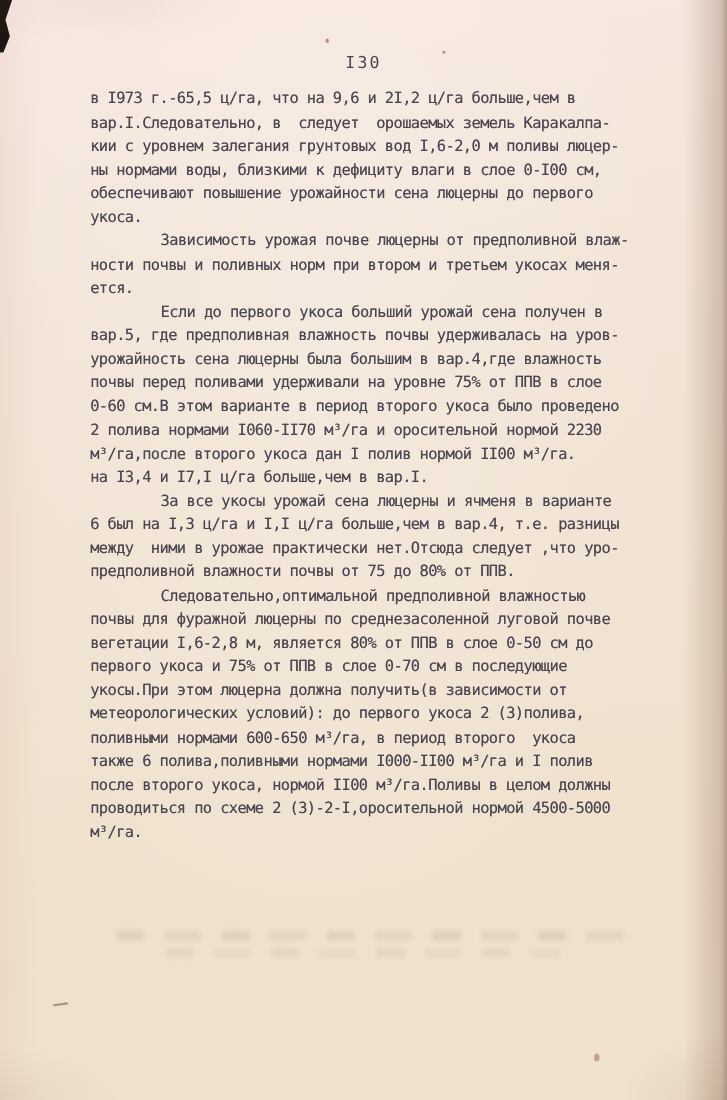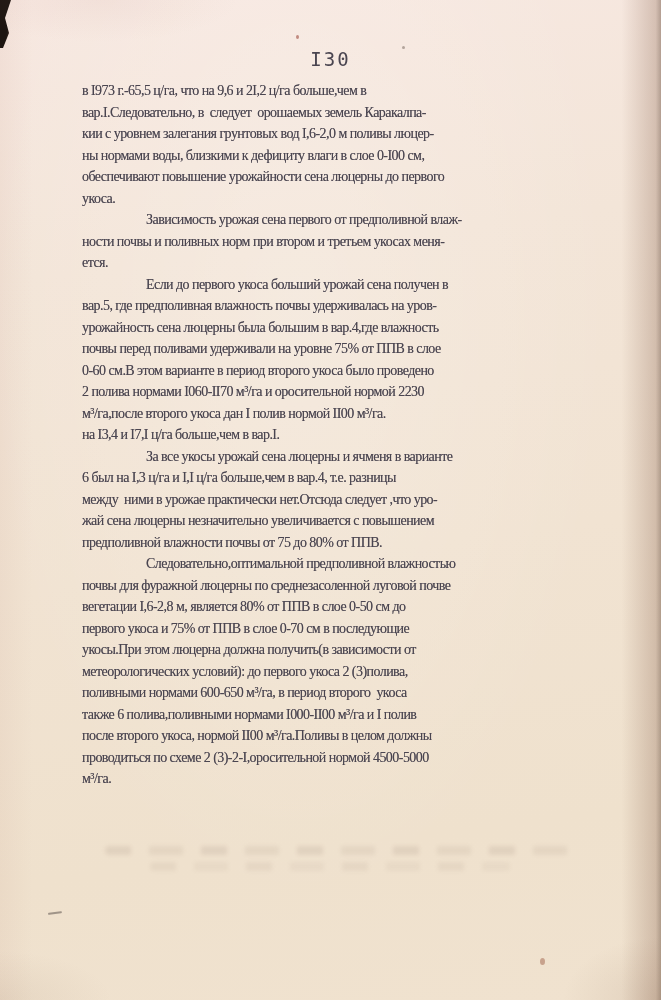--- a/index.html
+++ b/index.html
@@ -25,30 +25,30 @@
   }
   
   .corner-tear{
     position:absolute;left:0;top:0;width:14px;height:48px;
     background:linear-gradient(100deg, var(--edge) 55%, #4a342a 80%, rgba(74,52,42,0) 100%);
     clip-path:polygon(0 0, 11px 0, 5px 18px, 9px 33px, 3px 48px, 0 48px);
   }
   .page-number{
     position:absolute;left:0;top:48px;width:100%;
     text-align:center;
-    font-size:19px;letter-spacing:2px;
+    font-size:15px;letter-spacing:2px;
     color:var(--ink);
   }
   .text-body{
     position:absolute;left:82px;top:80px;width:540px;
     font-size:14px;line-height:21.5px;letter-spacing:-0.55px;
     color:var(--ink);
     text-shadow:0 0 0.6px rgba(64,58,72,0.55);
   }
-  .text-body .line{white-space:pre;font-family:Liberation Serif, serif;}
+  .text-body .line{white-space:pre;}
   .text-body .line.indent{padding-left:64px;}
   
   .ghost-band{
     position:absolute;left:105px;width:480px;height:9px;
     background:repeating-linear-gradient(90deg,
       rgba(135,112,96,0.30) 0 26px, rgba(135,112,96,0) 26px 44px,
       rgba(135,112,96,0.22) 44px 78px, rgba(135,112,96,0) 78px 96px);
     filter:blur(2px);
     opacity:0.45;border-radius:4px;
   }
@@ -81,35 +81,34 @@
 
   <div class="page-number">I30</div>
 
   <div class="text-body">
       <div class="line">в I973 г.-65,5 ц/га, что на 9,6 и 2I,2 ц/га больше,чем в</div>
       <div class="line">вар.I.Следовательно, в  следует  орошаемых земель Каракалпа-</div>
       <div class="line">кии с уровнем залегания грунтовых вод I,6-2,0 м поливы люцер-</div>
       <div class="line">ны нормами воды, близкими к дефициту влаги в слое 0-I00 см,</div>
       <div class="line">обеспечивают повышение урожайности сена люцерны до первого</div>
       <div class="line">укоса.</div>
-      <div class="line indent">Зависимость урожая сена первого от предполивной влаж-</div>
+      <div class="line indent">Зависимость урожая почве люцерны от предполивной влаж-</div>
       <div class="line">ности почвы и поливных норм при втором и третьем укосах меня-</div>
       <div class="line">ется.</div>
       <div class="line indent">Если до первого укоса больший урожай сена получен в</div>
       <div class="line">вар.5, где предполивная влажность почвы удерживалась на уров-</div>
       <div class="line">урожайность сена люцерны была большим в вар.4,где влажность</div>
       <div class="line">почвы перед поливами удерживали на уровне 75% от ППВ в слое</div>
       <div class="line">0-60 см.В этом варианте в период второго укоса было проведено</div>
       <div class="line">2 полива нормами I060-II70 м³/га и оросительной нормой 2230</div>
       <div class="line">м³/га,после второго укоса дан I полив нормой II00 м³/га.</div>
       <div class="line">на I3,4 и I7,I ц/га больше,чем в вар.I.</div>
       <div class="line indent">За все укосы урожай сена люцерны и ячменя в варианте</div>
       <div class="line">6 был на I,3 ц/га и I,I ц/га больше,чем в вар.4, т.е. разницы</div>
       <div class="line">между  ними в урожае практически нет.Отсюда следует ,что уро-</div>
-      <div class="line">жай сена люцерны незначительно увеличивается с повышением</div>
       <div class="line">предполивной влажности почвы от 75 до 80% от ППВ.</div>
       <div class="line indent">Следовательно,оптимальной предполивной влажностью</div>
       <div class="line">почвы для фуражной люцерны по среднезасоленной луговой почве</div>
       <div class="line">вегетации I,6-2,8 м, является 80% от ППВ в слое 0-50 см до</div>
       <div class="line">первого укоса и 75% от ППВ в слое 0-70 см в последующие</div>
       <div class="line">укосы.При этом люцерна должна получить(в зависимости от</div>
       <div class="line">метеорологических условий): до первого укоса 2 (3)полива,</div>
       <div class="line">поливными нормами 600-650 м³/га, в период второго  укоса</div>
       <div class="line">также 6 полива,поливными нормами I000-II00 м³/га и I полив</div>
       <div class="line">после второго укоса, нормой II00 м³/га.Поливы в целом должны</div>

